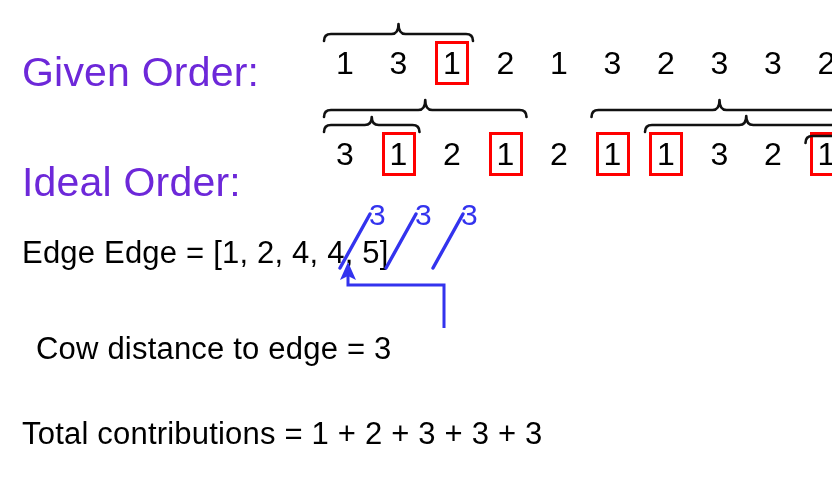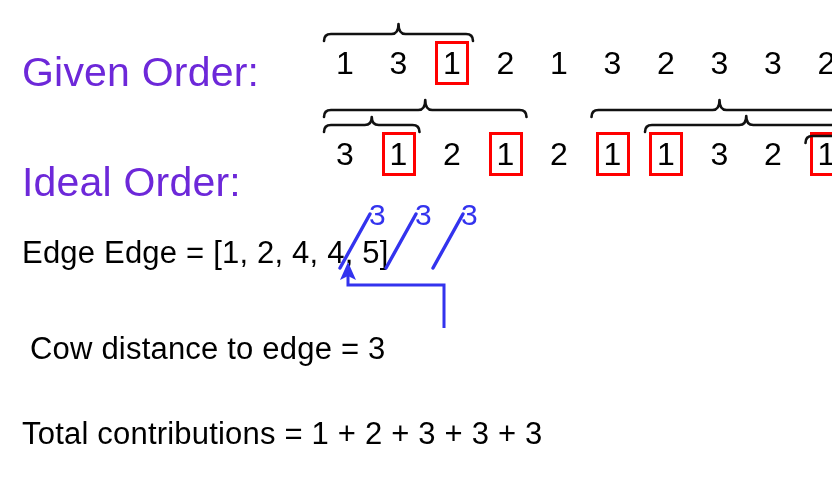--- a/index.html
+++ b/index.html
@@ -101,21 +101,21 @@
     </div>
 
   <div class="abs line-text" style="left:22px; top:237px;">
     <span>Edge Edge = [1, 2, </span><span>4</span><span>, </span><span>4</span><span>, </span><span>5</span><span>]</span>
   </div>
 
   <div class="abs line-text blue" style="left:369px; top:200px; font-size:30px;">3</div>
   <div class="abs line-text blue" style="left:415px; top:200px; font-size:30px;">3</div>
   <div class="abs line-text blue" style="left:461px; top:200px; font-size:30px;">3</div>
 
-  <div class="abs line-text" style="left:30px; top:333px;">Cow distance to edge = 3</div>
+  <div class="abs line-text" style="left:36px; top:333px;">Cow distance to edge = 3</div>
 
   <div class="abs line-text" style="left:22px; top:418px;text-align:right;">Total contributions = 1 + 2 + 3 + 3 + 3</div>
 
   <svg class="overlay" viewBox="0 0 832 493">
     <g id="brace-layer" fill="none" stroke="#111111" stroke-width="2.6" stroke-linecap="round" stroke-linejoin="round">
         <path d="M 324 41 Q 324 34 331 34 L 391.5 34 Q 398.5 34 398.5 24 Q 398.5 34 405.5 34 L 466 34 Q 473 34 473 41"></path>
         <path d="M 324 132 Q 324 125 331 125 L 364.75 125 Q 371.75 125 371.75 117 Q 371.75 125 378.75 125 L 412.5 125 Q 419.5 125 419.5 132"></path>
         <path d="M 324 117 Q 324 110 331 110 L 418.25 110 Q 425.25 110 425.25 100 Q 425.25 110 432.25 110 L 519.5 110 Q 526.5 110 526.5 117"></path>
         <path d="M 591.5 117 Q 591.5 110 598.5 110 L 712.5 110 Q 719.5 110 719.5 100 Q 719.5 110 726.5 110 L 840.5 110 Q 847.5 110 847.5 117"></path>
         <path d="M 645 132 Q 645 125 652 125 L 739.25 125 Q 746.25 125 746.25 116 Q 746.25 125 753.25 125 L 840.5 125 Q 847.5 125 847.5 132"></path>

